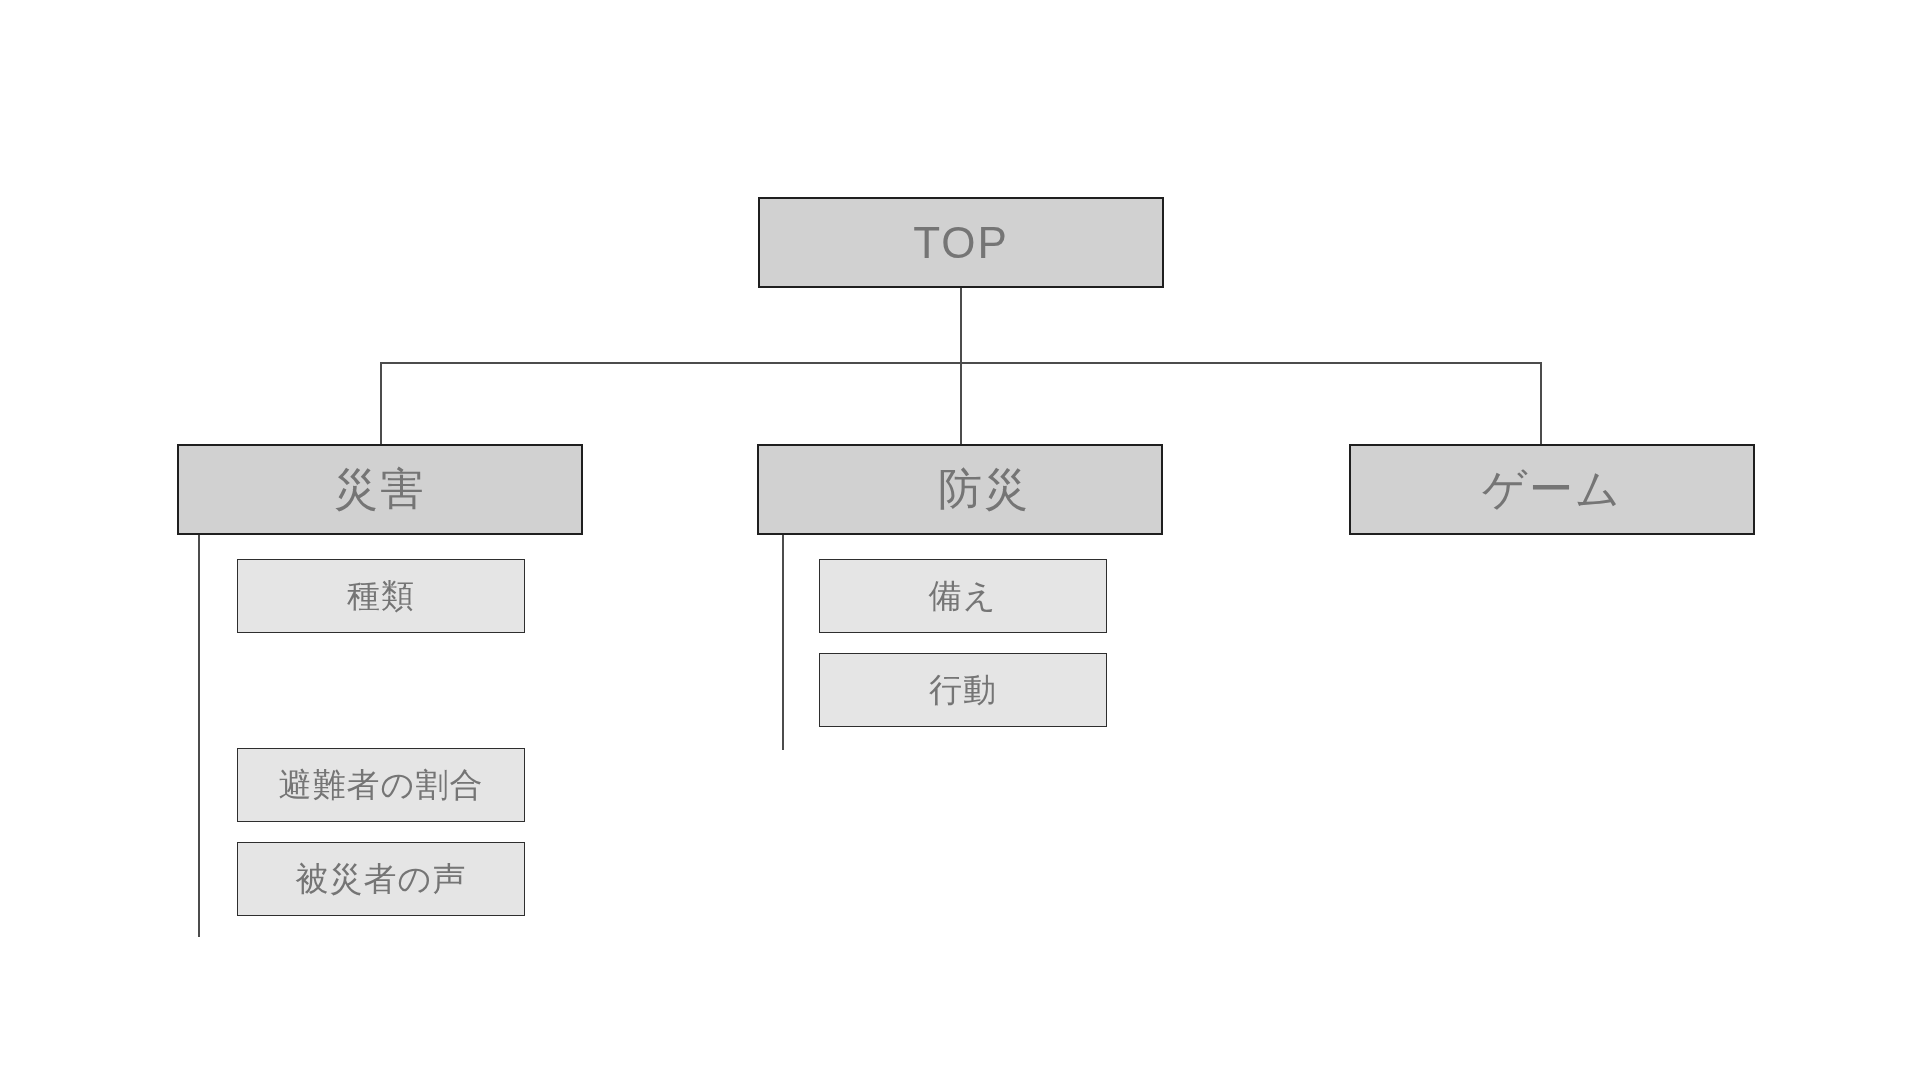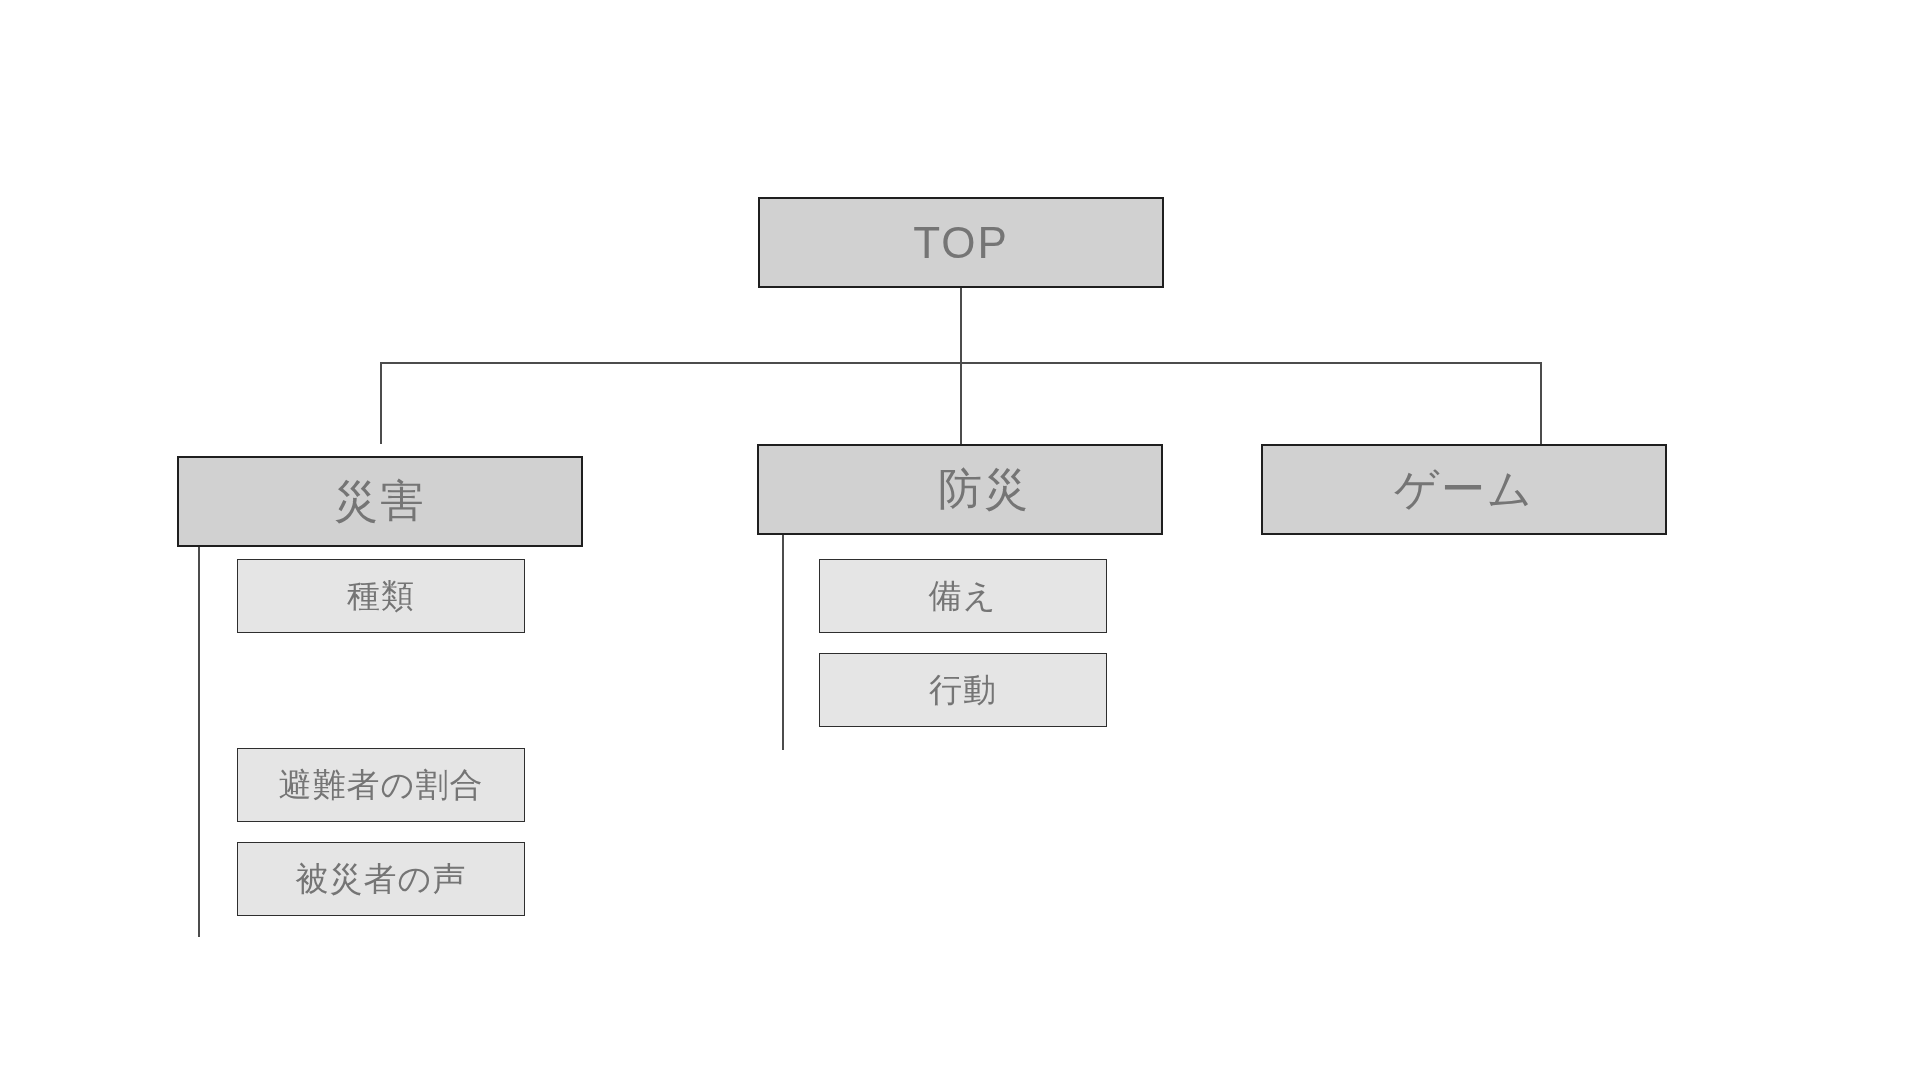--- a/index.html
+++ b/index.html
@@ -44,23 +44,23 @@
   }
   .line {
     position: absolute;
     background: #4c4c4c;
   }
   .line.v { width: 1.5px; }
   .line.h { height: 1.5px; }
 
   
   #node-top     { left: 758px;  top: 197px; }
-  #node-saigai  { left: 177px;  top: 444px; margin-top: 12px; }
+  #node-saigai  { left: 177px;  top: 444px; }
   #node-bousai  { left: 757px;  top: 444px; padding-left: 48px; }
-  #node-game    { left: 1261px; top: 444px; }
+  #node-game    { left: 1349px; top: 444px; }
 
   
   #connector-top-vertical    { left: 960px;  top: 288px; height: 156px; }
   #connector-horizontal      { left: 380px;  top: 362px; width: 1161px; }
   #connector-saigai-vertical { left: 380px;  top: 362px; height: 82px; }
   #connector-game-vertical   { left: 1540px; top: 362px; height: 82px; }
   #stem-saigai               { left: 198px;  top: 535px; height: 402px; }
   #stem-bousai               { left: 782px;  top: 535px; height: 215px; }
 
   

